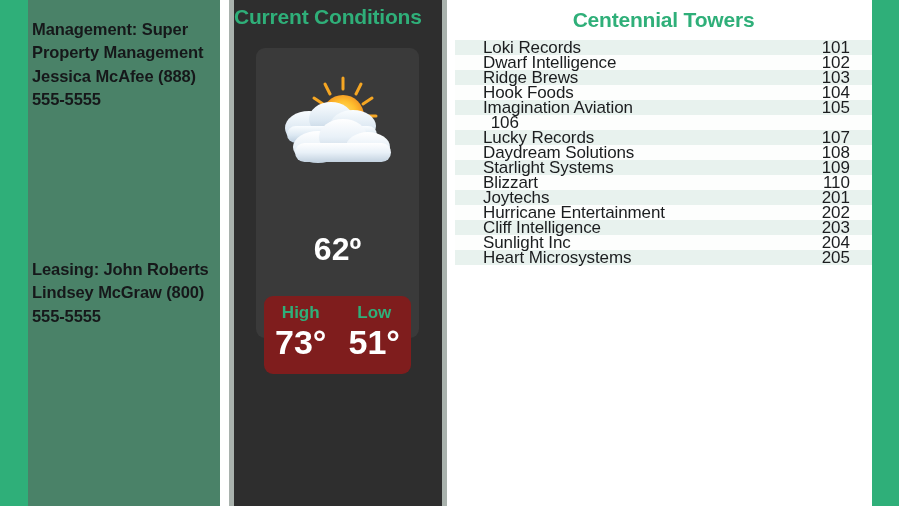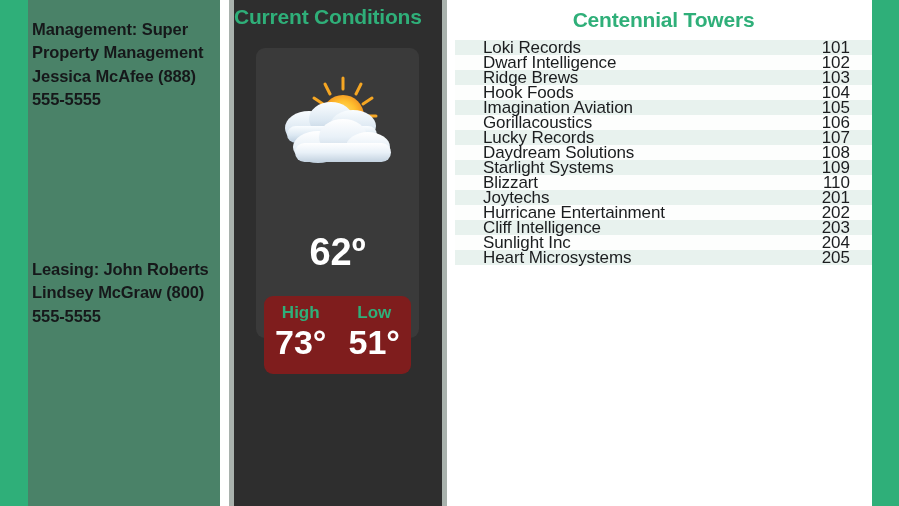--- a/index.html
+++ b/index.html
@@ -94,21 +94,21 @@
     align-items: center;
     justify-content: center;
   }
   #current-temp {
     position: absolute;
     left: 0;
     top: 185px;
     width: 163px;
     text-align: center;
     color: #FFFFFF;
-    font-size: 38px;
+    font-size: 32px;
     font-weight: bold;
     line-height: 1;
   }
   #highlow-card {
     position: absolute;
     left: 8px;
     top: 248px;
     width: 147px;
     height: 78px;
     background: #7f1d1d;
@@ -315,21 +315,20 @@
         </div>
         <div class="dir-row base">
           <div class="dir-name">Hook Foods</div>
           <div class="dir-suite">104</div>
         </div>
         <div class="dir-row alt">
           <div class="dir-name">Imagination Aviation</div>
           <div class="dir-suite">105</div>
         </div>
         <div class="dir-row base">
-          <div class="dir-name">Gorillacoustics</div>
           <div class="dir-suite">106</div>
         </div>
         <div class="dir-row alt">
           <div class="dir-name">Lucky Records</div>
           <div class="dir-suite">107</div>
         </div>
         <div class="dir-row base">
           <div class="dir-name">Daydream Solutions</div>
           <div class="dir-suite">108</div>
         </div>

